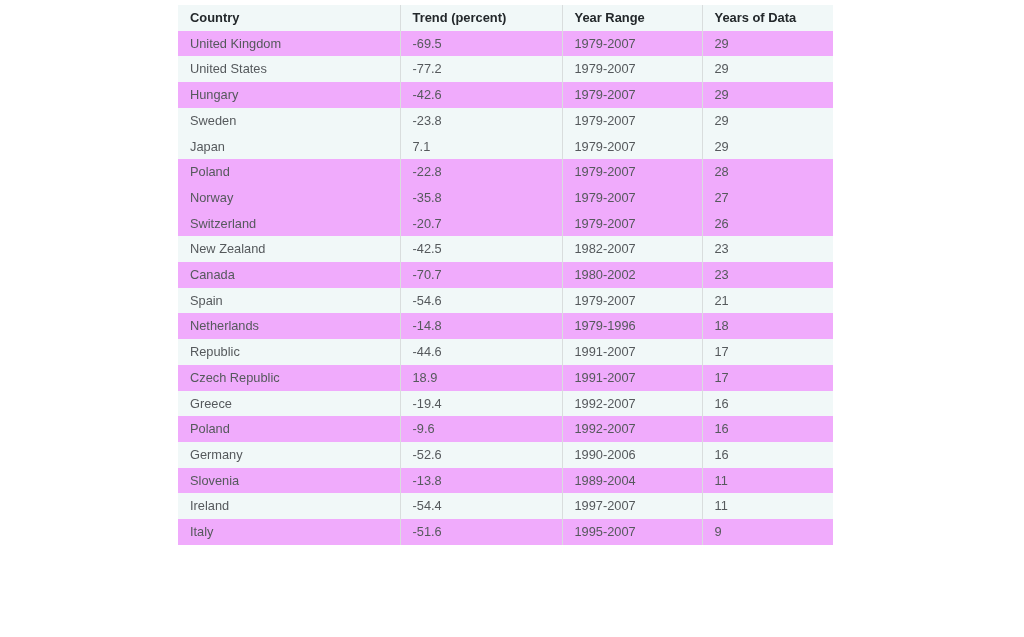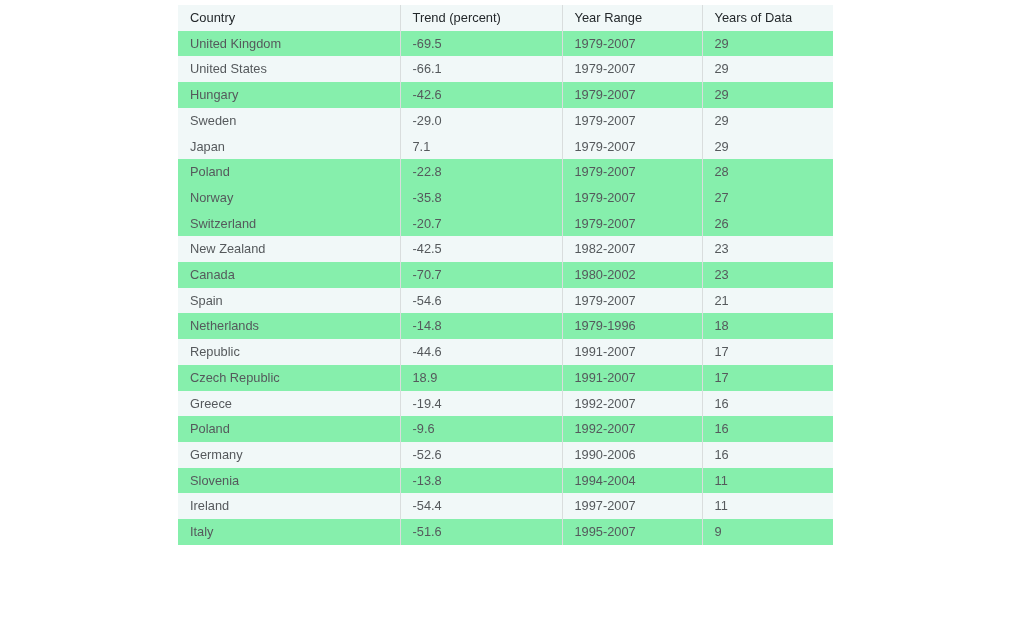--- a/index.html
+++ b/index.html
@@ -42,31 +42,31 @@
     white-space: nowrap;
     overflow: hidden;
     border-right: 1px solid #d9dddd;
   }
   table.data-table th:last-child,
   table.data-table td:last-child {
     border-right: none;
   }
   table.data-table thead th {
     color: #23282b;
-    font-weight: normal;
+    font-weight: bold;
     font-size: 12.9px;
   }
   table.data-table tbody td {
     color: #55595c;
     font-weight: normal;
   }
   tr.stripe-on  > th,
   tr.stripe-on  > td { background: #f1f8f8; }
   tr.stripe-off > th,
-  tr.stripe-off > td { background: #86efac; }
+  tr.stripe-off > td { background: #f0abfc; }
 </style>
 </head>
 <body>
 
 <div id="table-wrap">
   <table class="data-table">
     <colgroup>
       <col class="c-country">
       <col class="c-trend">
       <col class="c-range">
@@ -82,33 +82,33 @@
     </thead>
     <tbody id="table-body">
         <tr class="stripe-off">
           <td>United Kingdom</td>
           <td>-69.5</td>
           <td>1979-2007</td>
           <td>29</td>
         </tr>
         <tr class="stripe-on">
           <td>United States</td>
-          <td>-66.1</td>
+          <td>-77.2</td>
           <td>1979-2007</td>
           <td>29</td>
         </tr>
         <tr class="stripe-off">
           <td>Hungary</td>
           <td>-42.6</td>
           <td>1979-2007</td>
           <td>29</td>
         </tr>
         <tr class="stripe-on">
           <td>Sweden</td>
-          <td>-29.0</td>
+          <td>-23.8</td>
           <td>1979-2007</td>
           <td>29</td>
         </tr>
         <tr class="stripe-on">
           <td>Japan</td>
           <td>7.1</td>
           <td>1979-2007</td>
           <td>29</td>
         </tr>
         <tr class="stripe-off">
@@ -179,21 +179,21 @@
         </tr>
         <tr class="stripe-on">
           <td>Germany</td>
           <td>-52.6</td>
           <td>1990-2006</td>
           <td>16</td>
         </tr>
         <tr class="stripe-off">
           <td>Slovenia</td>
           <td>-13.8</td>
-          <td>1994-2004</td>
+          <td>1989-2004</td>
           <td>11</td>
         </tr>
         <tr class="stripe-on">
           <td>Ireland</td>
           <td>-54.4</td>
           <td>1997-2007</td>
           <td>11</td>
         </tr>
         <tr class="stripe-off">
           <td>Italy</td>

